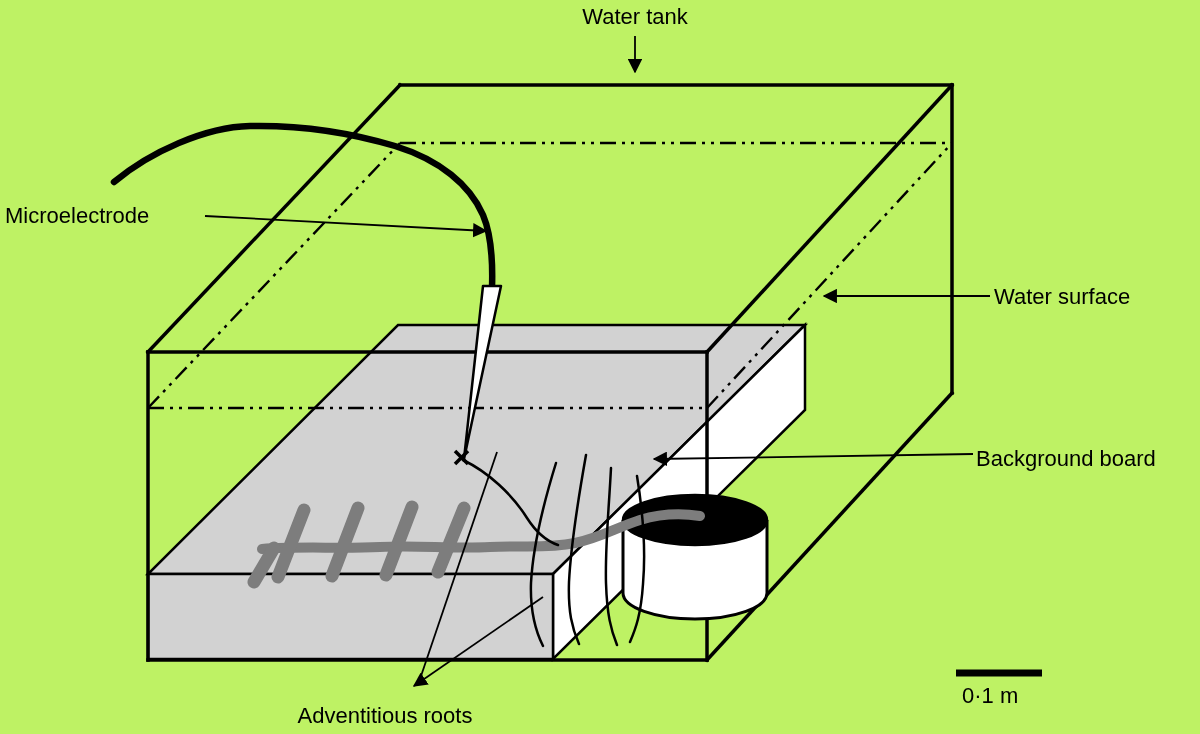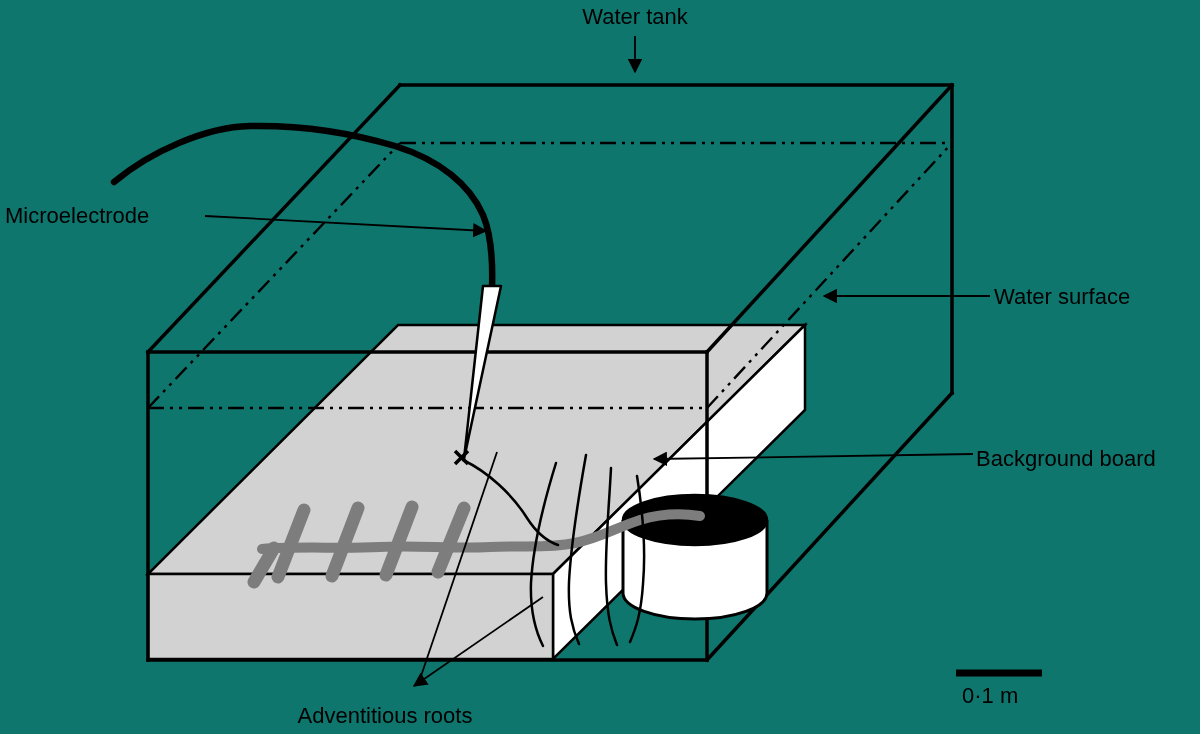--- a/index.html
+++ b/index.html
@@ -1,16 +1,16 @@
 <!DOCTYPE html>
 <html><head>
 <meta charset="utf-8">
 <style>
   html,body{margin:0;padding:0;background:#ffffff;}
-  .stage{position:relative;width:1200px;height:734px;background:#0f766e;overflow:hidden;}
+  .stage{position:relative;width:1200px;height:734px;background:#bef264;overflow:hidden;}
   svg{display:block;}
   .lbl{font-family:"Liberation Sans", sans-serif;font-size:22px;fill:#000;}
   .ann{stroke:#000;stroke-width:1.8;fill:none;}
   .edge{stroke:#000;stroke-width:3.5;fill:none;stroke-linecap:square;}
   .dashline{stroke:#000;stroke-width:2.4;fill:none;stroke-dasharray:16 6 3 6 3 6;}
   .root{stroke:#000;stroke-width:2.5;fill:none;stroke-linecap:round;}
 </style>
 </head>
 <body>
 

